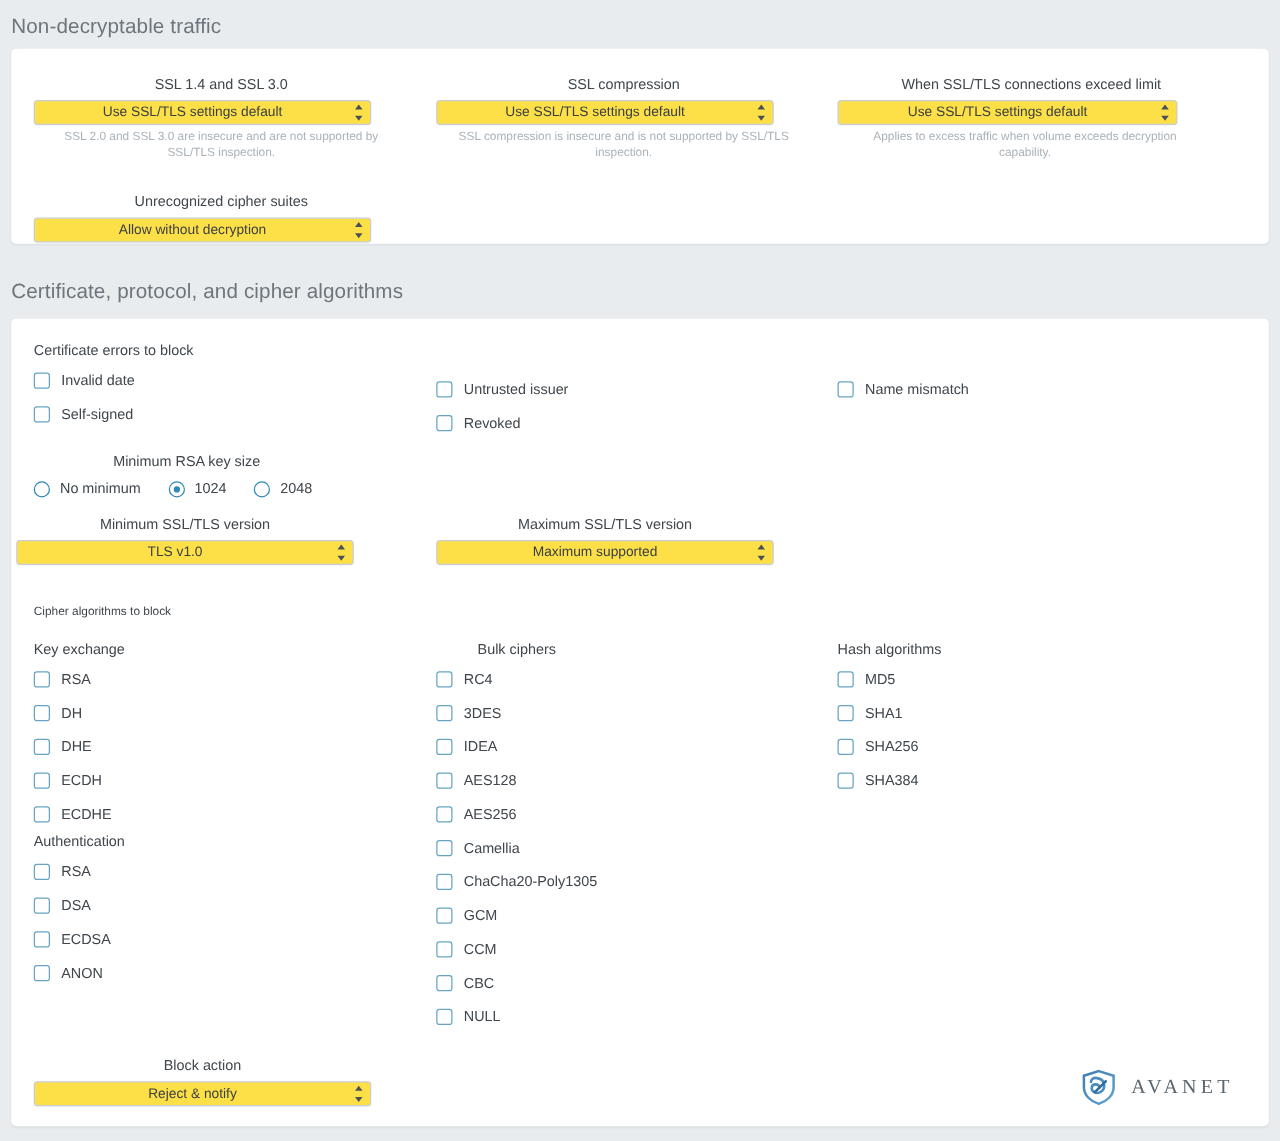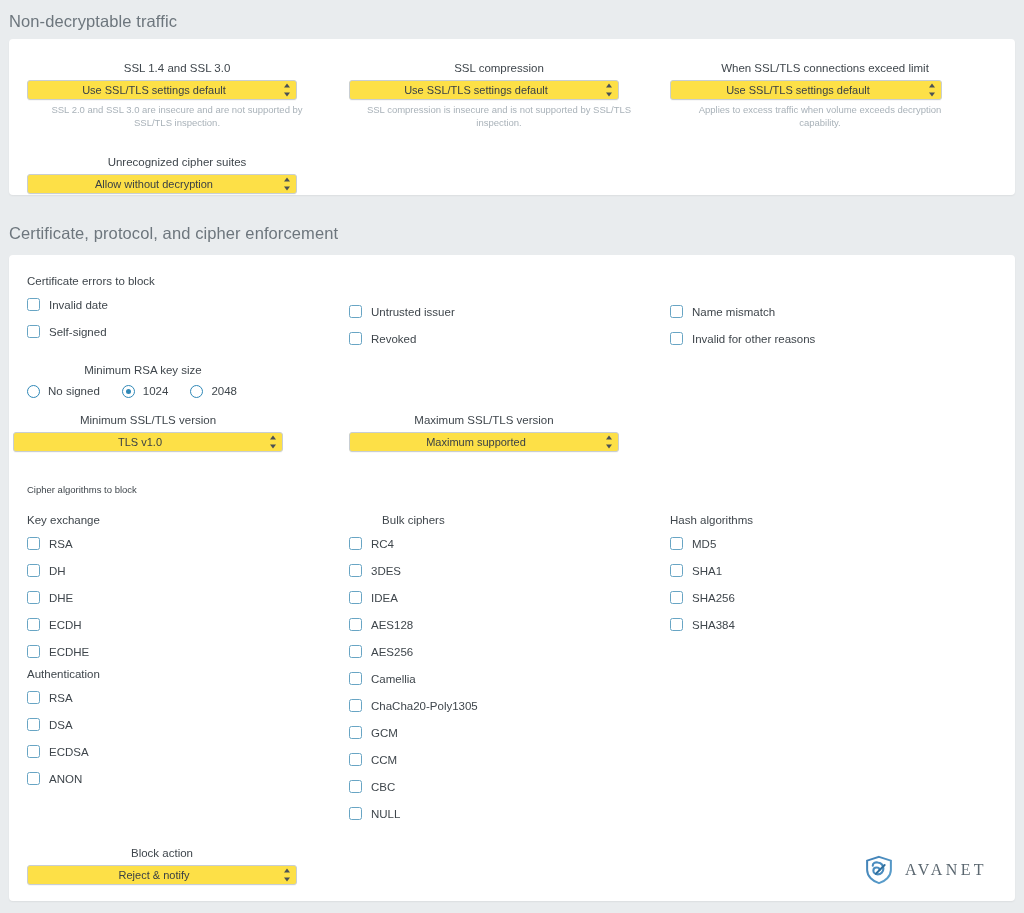--- a/index.html
+++ b/index.html
@@ -195,21 +195,21 @@
               <i class="up"></i>
               <i class="dn"></i>
             </span>
         </div>
         <div class="help-text">Applies to excess traffic when volume exceeds decryption capability.</div>
       </div>
 
     </div>
   </div>
 
-  <div class="section-title" id="sec-cert-title">Certificate, protocol, and cipher enforcement</div>
+  <div class="section-title" id="sec-cert-title">Certificate, protocol, and cipher algorithms</div>
 
   <div class="card" id="card-cert">
 
     <div style="position:absolute; left:18px; top:20px;">
       <div class="group-label">Certificate errors to block</div>
       <div class="cb-row">
         <span class="cb"></span>
         <span class="cb-label">Invalid date</span>
       </div>
       <div class="cb-row">
@@ -226,33 +226,29 @@
       <div class="cb-row">
         <span class="cb"></span>
         <span class="cb-label">Revoked</span>
       </div>
     </div>
 
     <div style="position:absolute; left:661px; top:43px;">
       <div class="cb-row">
         <span class="cb"></span>
         <span class="cb-label">Name mismatch</span>
-      </div>
-      <div class="cb-row">
-        <span class="cb"></span>
-        <span class="cb-label">Invalid for other reasons</span>
       </div>
     </div>
 
     <div style="position:absolute; left:18px; top:109px;">
       <div class="group-label">Minimum RSA key size</div>
       <div class="radio-row">
         <span class="radio-item">
           <span class="rb"></span>
-          <span class="rb-label">No signed</span>
+          <span class="rb-label">No minimum</span>
         </span>
         <span class="radio-item">
           <span class="rb checked"></span>
           <span class="rb-label">1024</span>
         </span>
         <span class="radio-item">
           <span class="rb"></span>
           <span class="rb-label">2048</span>
         </span>
       </div>

